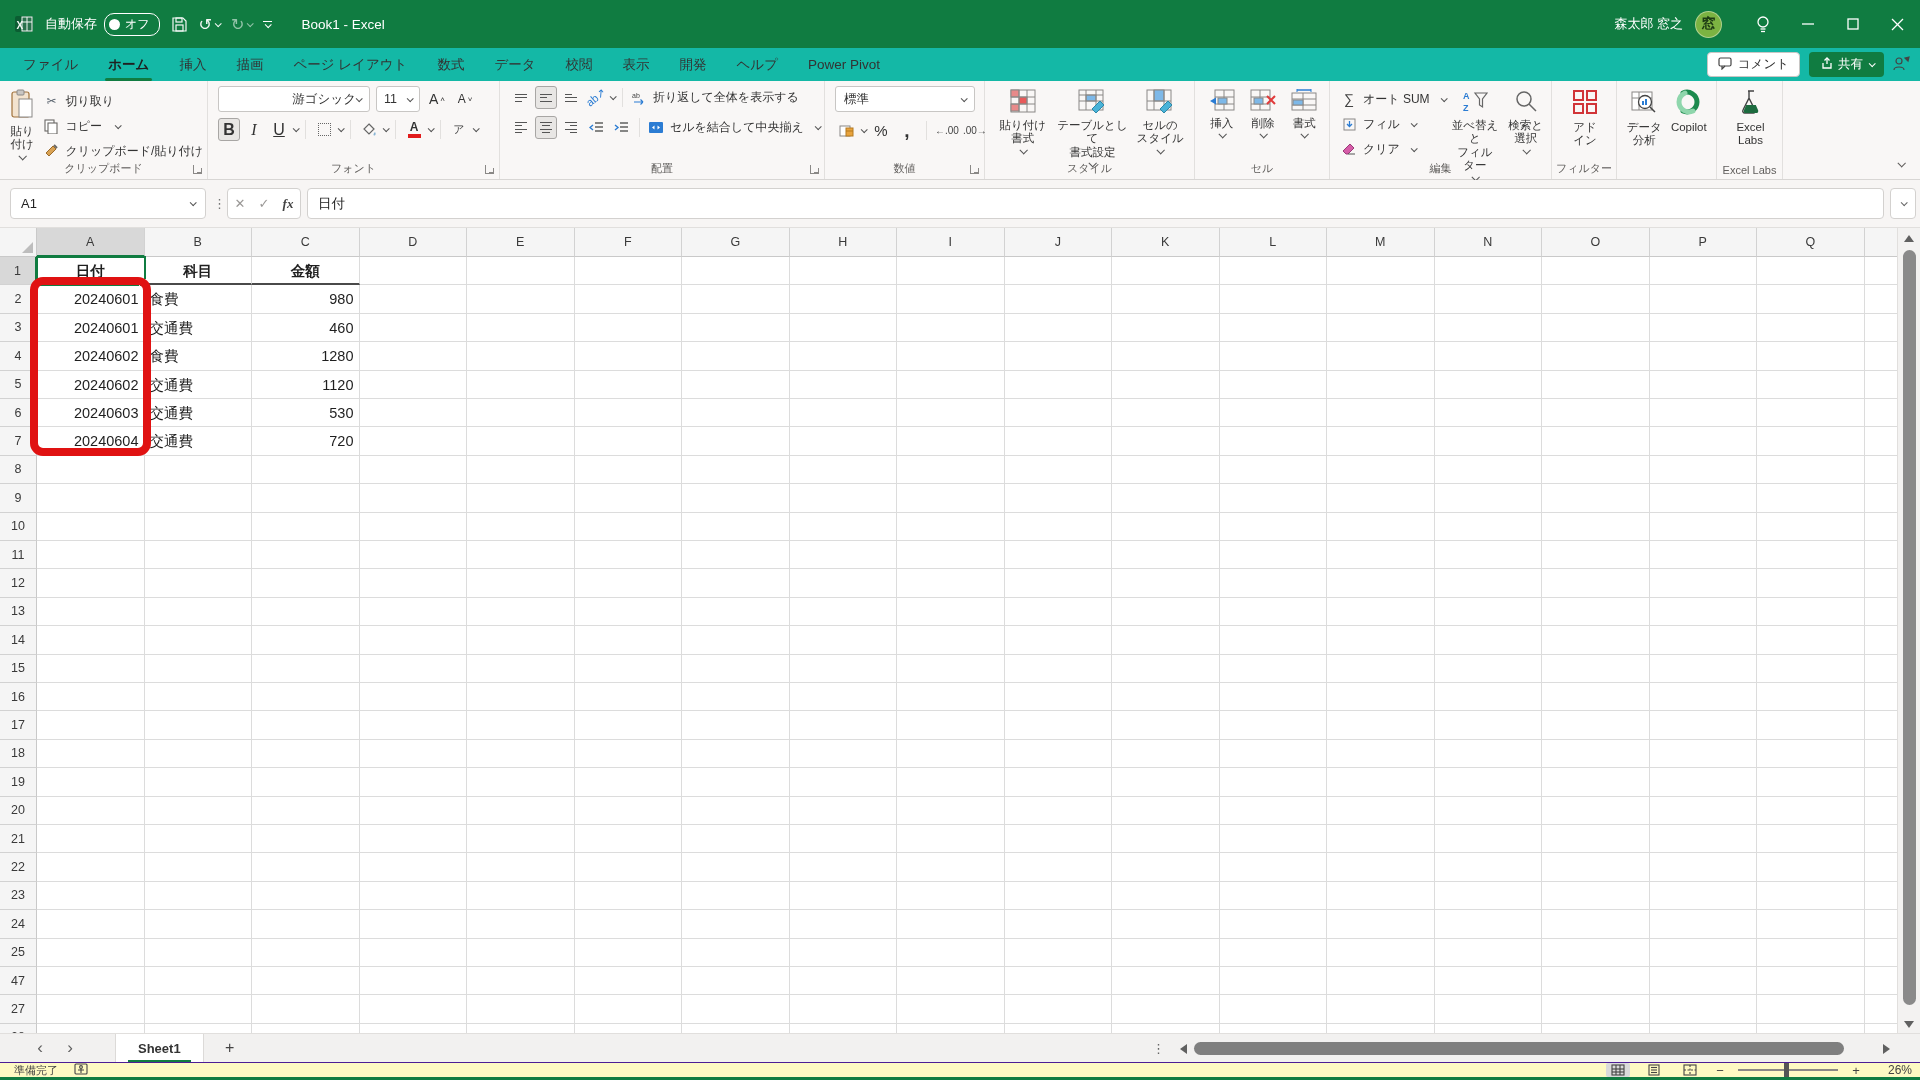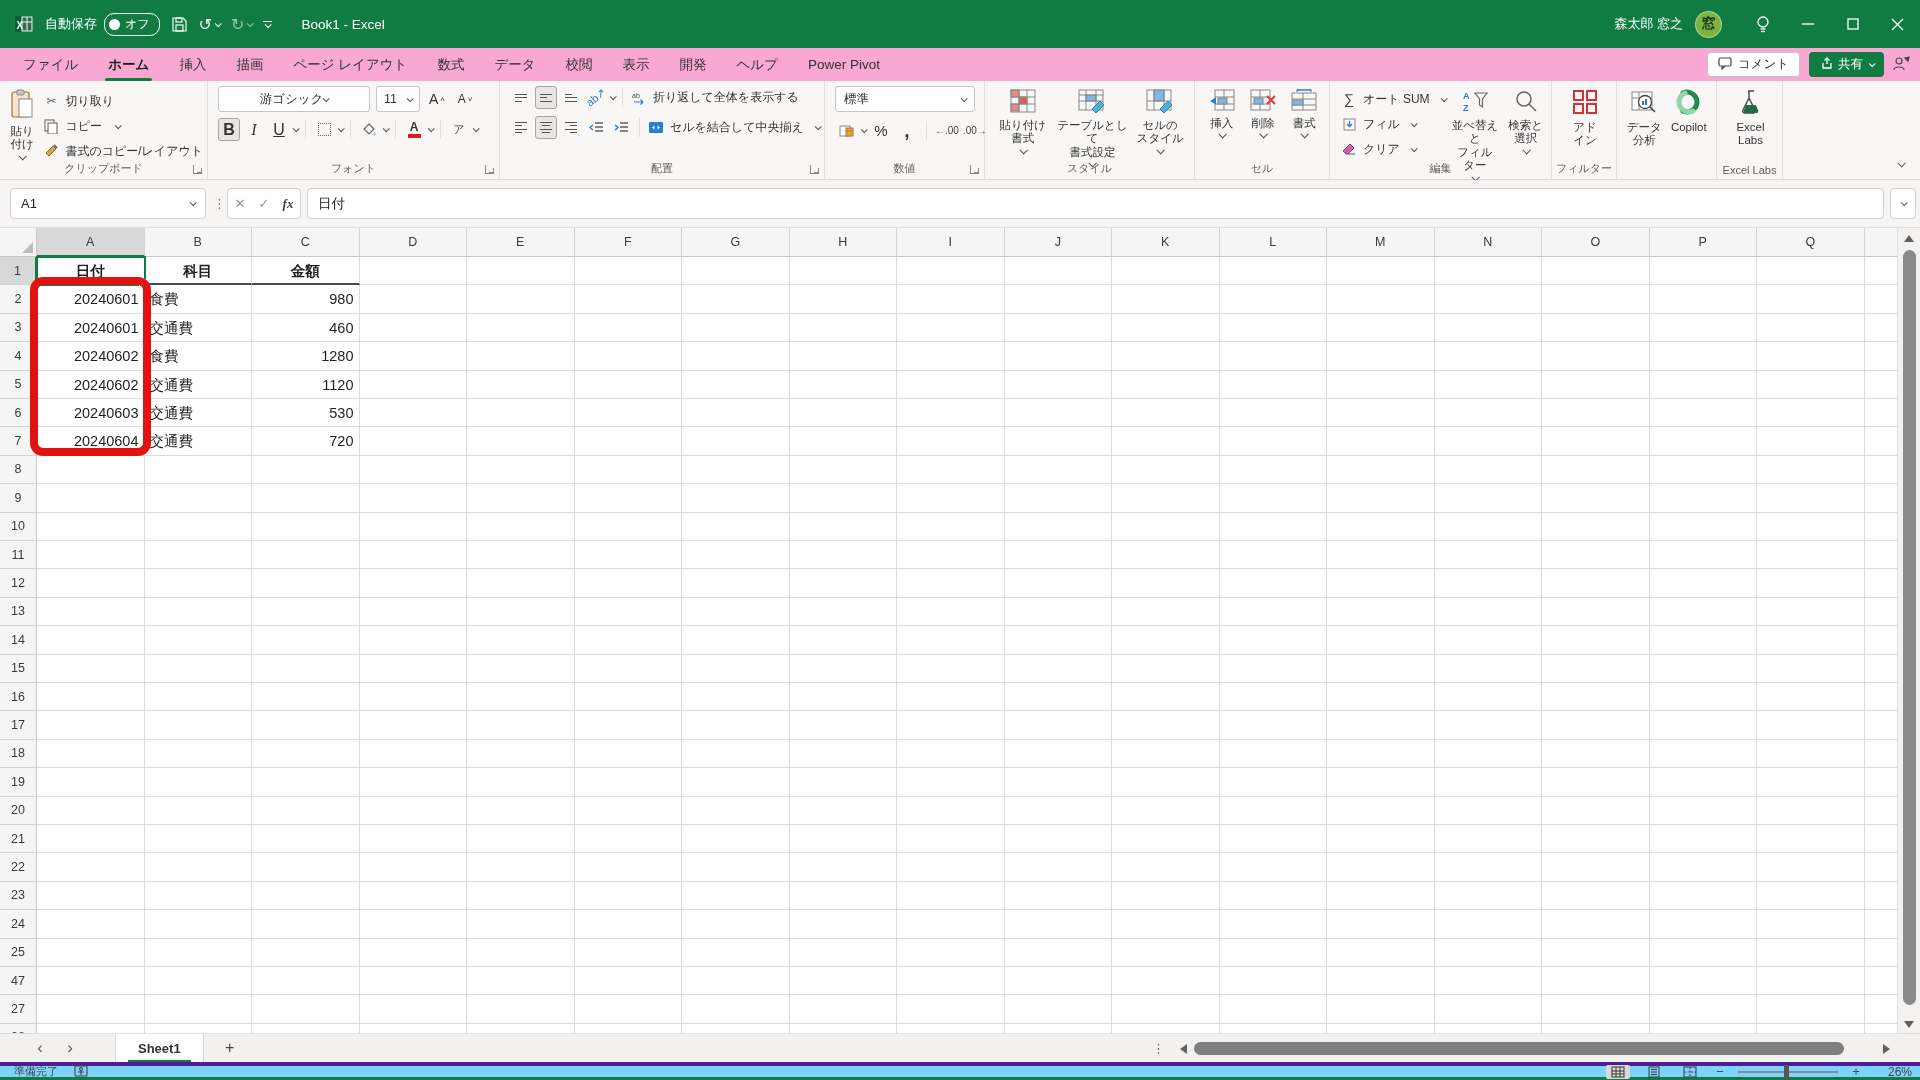--- a/index.html
+++ b/index.html
@@ -23,21 +23,21 @@
   .doc-title{margin-left:18px;font-size:13.5px;}
   #searchbox{position:absolute;left:786px;top:8px;width:364px;height:33px;background:#e9f0ea;border-radius:4px;
     display:flex;align-items:center;gap:10px;padding-left:22px;color:#3b3b3b;font-size:13.5px;}
   .tb-right{position:absolute;right:0;top:0;height:48px;display:flex;align-items:center;}
   .tb-right .uname{font-size:13px;margin-right:12px;}
   .avatar{width:27px;height:27px;border-radius:50%;background:#7cb342;color:#1d3b14;display:flex;align-items:center;justify-content:center;
     font-size:14px;font-weight:700;border:1px solid #ffffff66;margin-right:18px;}
   .winbtn{width:45px;height:48px;display:flex;align-items:center;justify-content:center;font-size:15px;}
 
   
-  #tabrow{height:33px;background:#f9a8d4;display:flex;align-items:center;padding-left:8px;position:relative;font-size:13.5px;color:#333;}
+  #tabrow{height:33px;background:#14b8a6;display:flex;align-items:center;padding-left:8px;position:relative;font-size:13.5px;color:#333;}
   .rtab{padding:0 15px;height:33px;display:flex;align-items:center;position:relative;cursor:default;}
   .rtab.active{font-weight:700;color:#1f1f1f;}
   .rtab.active::after{content:"";position:absolute;left:12px;right:12px;bottom:0;height:3px;background:var(--green);border-radius:2px;}
   .tabrow-right{position:absolute;right:10px;top:4px;display:flex;align-items:center;gap:9px;}
   .btn-comments{display:flex;align-items:center;gap:6px;background:#fff;border:1px solid #c8c6c4;border-radius:4px;height:25px;padding:0 10px;font-size:12.5px;color:#333;}
   .btn-share{display:flex;align-items:center;gap:6px;background:var(--green);color:#fff;border-radius:4px;height:25px;padding:0 10px;font-size:12.5px;}
 
   
   #ribbon{height:99px;background:#f9f7f6;border-bottom:1px solid #d8d6d4;display:flex;position:relative;}
   .rgroup{position:relative;border-right:1px solid #e2e0de;padding:5px 4px 20px 6px;display:flex;align-items:flex-start;}
@@ -104,21 +104,21 @@
   #sheettab{position:absolute;left:115px;top:0;height:29px;background:#fff;padding:0 22px;display:flex;align-items:center;
     font-size:13px;font-weight:600;color:#333;border-right:1px solid #dcdad8;border-left:1px solid #dcdad8;}
   #sheettab::after{content:"";position:absolute;left:12px;right:12px;bottom:0;height:3px;background:var(--green);}
   #addsheet{position:absolute;left:225px;color:#444;font-size:16px;}
   #tabsplit{position:absolute;left:1152px;color:#666;font-size:13px;}
   #hscroll{position:absolute;left:1180px;top:0;width:710px;height:29px;display:flex;align-items:center;}
   #hscroll .thumb{position:absolute;left:14px;width:650px;height:13px;background:#7f7f7f;border-radius:7px;}
   #hscroll .tri-right{position:absolute;right:0;}
 
   
-  #statusbar{height:15px;background:#7dd3fc;border-top:4px solid #4c1d95;display:flex;align-items:center;font-size:11px;color:#444;position:relative;}
+  #statusbar{height:15px;background:#fef9c3;border-top:1px solid #4c1d95;display:flex;align-items:center;font-size:11px;color:#444;position:relative;}
   #statusbar .left{display:flex;align-items:center;gap:16px;padding-left:14px;}
   .sb-right{position:absolute;right:8px;display:flex;align-items:center;gap:12px;}
   .viewbtn{display:flex;align-items:center;justify-content:center;width:24px;height:14px;border-radius:2px;}
   .viewbtn.active{background:#dadada;}
   #zoomtrack{width:100px;height:2px;background:#8a8886;position:relative;}
   #zoomthumb{position:absolute;left:46px;top:-6px;width:5px;height:14px;background:#555;}
   .zoomsign{font-size:13px;color:#444;width:12px;text-align:center;}
   #greenedge{height:3px;background:var(--green);}
 </style>
 </head>
@@ -255,30 +255,30 @@
           <span>コピー</span>
           <span class="cv cvsm" style="color:#555;margin-left:8px;"></span>
         </div>
         <div class="sbtn">
           <span class="ic">
               <svg width="15" height="15" viewBox="0 0 15 15">
                 <path d="M2 9 L9 2 l3 3 -7 7 z" fill="#d9a253" stroke="#9a6a2a" stroke-width="1"></path>
                 <path d="M10 1 l3 3" stroke="#6a6865" stroke-width="2"></path>
               </svg>
             </span>
-          <span>書式のコピー/レイアウト</span>
+          <span>クリップボード/貼り付け</span>
         </div>
       </div>
       <div class="glabel">クリップボード</div>
       <span class="launcher"></span>
     </div>
 
     <div class="rgroup" style="width:292px;flex-direction:column;gap:6px;padding-left:10px;">
       <div class="frow">
-        <span class="box" style="width:152px;height:26px;padding:0 8px;justify-content:center;font-size:12.5px;">
+        <span class="box" style="width:152px;height:26px;padding:0 8px;justify-content:flex-end;font-size:12.5px;">
           <span>游ゴシック</span>
             <span class="cv cvsm" style="color:#555;"></span>
         </span>
         <span class="box" style="width:44px;height:26px;padding:0 7px;justify-content:space-between;font-size:12.5px;">
           <span>11</span>
             <span class="cv cvsm" style="color:#555;"></span>
         </span>
         <span class="fbtn" style="font-size:14px;">A<sup style="font-size:8px;">˄</sup></span>
         <span class="fbtn" style="font-size:12px;">A<sup style="font-size:8px;">˅</sup></span>
       </div>

